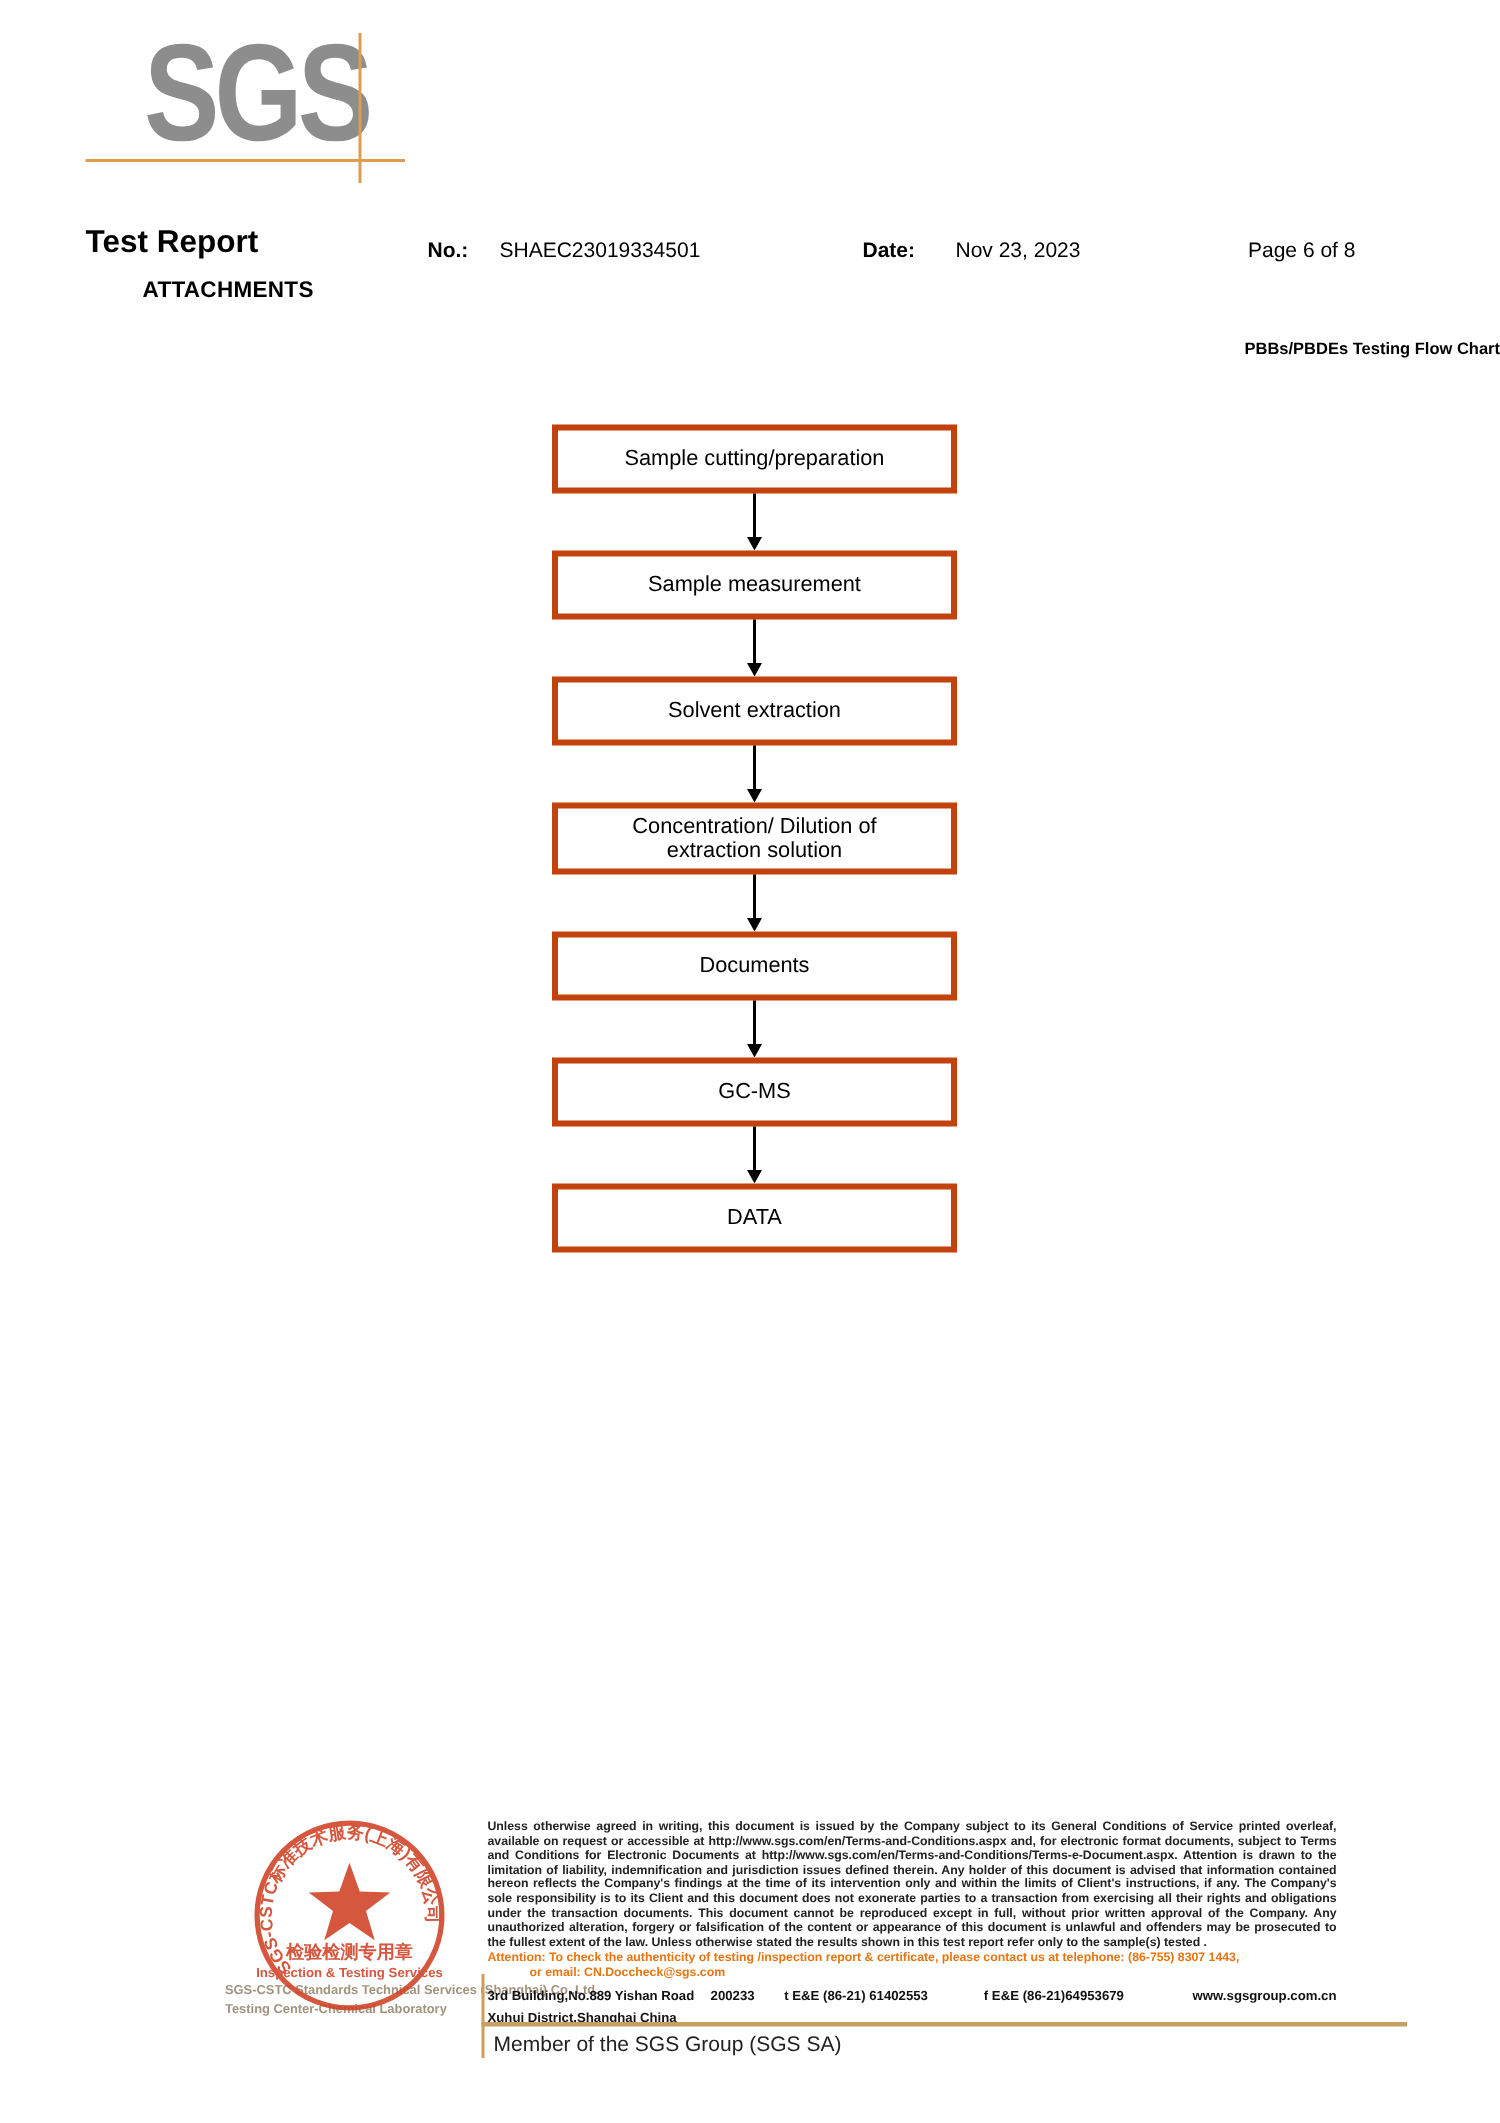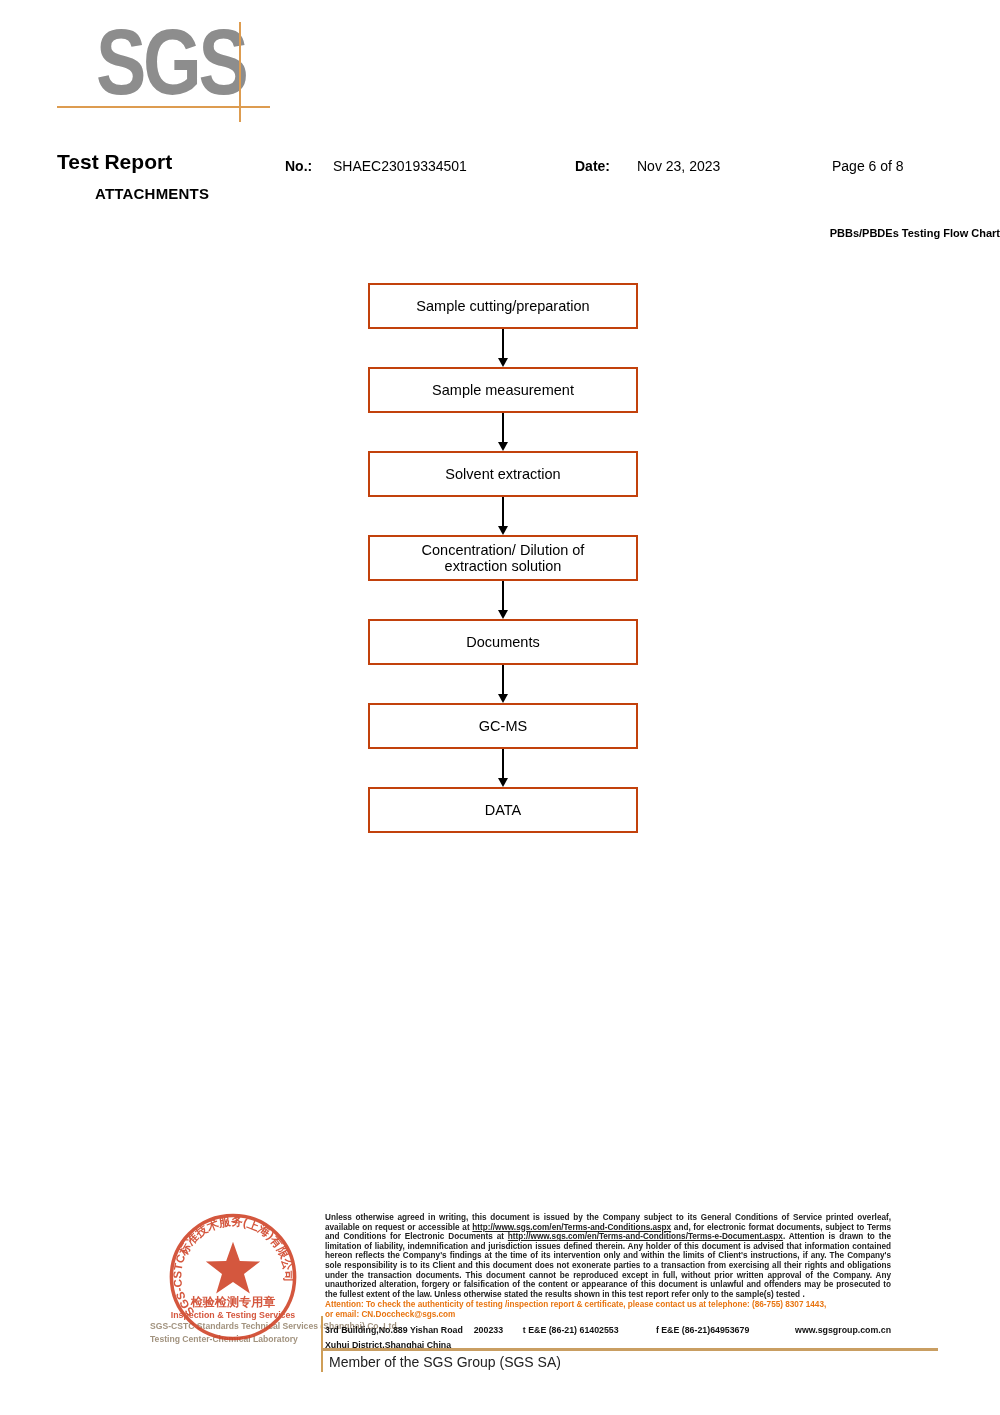--- a/index.html
+++ b/index.html
@@ -14,34 +14,34 @@
 
   
   .report-title{left:57px;top:150px;font-size:21px;font-weight:bold;text-align:center;}
   .hdr{top:158px;font-size:14px;}
   .hdr.b{font-weight:bold;}
   .attachments{left:95px;top:185px;font-size:15px;font-weight:bold;letter-spacing:0.2px;}
 
   
   .flow-title{left:0;right:0;top:227px;text-align:right;font-size:11px;font-weight:bold;}
   .flow-col{left:368px;top:283px;width:270px;display:flex;flex-direction:column;align-items:center;}
-  .flow-box{box-sizing:border-box;width:270px;min-height:46px;border:2px solid #c2410c;
+  .flow-box{box-sizing:border-box;width:270px;min-height:46px;border:4px solid #c2410c;
     display:flex;align-items:center;justify-content:center;text-align:center;
     font-size:14.5px;padding:4px 20px;background:#fff;}
   .flow-arrow{height:38px;display:flex;flex-direction:column;align-items:center;}
   .arrow-line{width:2px;flex:1;background:#000;}
   .arrow-head{width:0;height:0;border-left:5px solid transparent;border-right:5px solid transparent;border-top:9px solid #000;}
 
   
   .company-gray{left:150px;top:1320px;width:300px;font-size:8.6px;font-weight:bold;color:#a2937f;line-height:13px;}
   .stamp-wrap{left:167px;top:1211px;width:132px;height:132px;opacity:0.88;}
 
   .footer-right{left:325px;top:1213px;width:566px;}
   .disclaimer{font-size:8.2px;font-weight:bold;color:#222;line-height:9.6px;text-align:justify;}
-  .disclaimer .u{text-decoration:underline;}
+  .disclaimer .u{}
   .attention{font-size:8.2px;font-weight:bold;color:#e87511;line-height:9.6px;margin-top:1px;}
   .addr-table{margin-top:3px;}
   .addr-row{display:flex;font-size:8.8px;font-weight:bold;line-height:15px;color:#111;}
   .addr-row .c1{width:200px;}
   .addr-row .c2{width:66px;}
   .addr-row .c3{width:140px;}
   .addr-row .c4{width:128px;margin-left:29px;}
   .addr-row .c5{flex:1;margin-left:44px;}
   .foot-vline{left:321px;top:1316px;width:2px;height:56px;background:#cf9e57;}
   .foot-hline{left:321px;top:1348px;width:617px;height:2.5px;background:#c99e62;}
@@ -134,21 +134,21 @@
     </text>
     <polygon points="60,28 66.2,45.5 84.7,46 70,57.2 75.3,75 60,64.5 44.7,75 50,57.2 35.3,46 53.8,45.5" fill="#cf4024"></polygon>
     <text x="60" y="86" text-anchor="middle" font-size="11" font-weight="bold" fill="#cf4024">检验检测专用章</text>
     <text x="60" y="97" text-anchor="middle" font-size="8" font-weight="bold" fill="#cf4024">Inspection &amp; Testing Services</text>
   </svg>
 </div>
 
 <div class="abs footer-right">
   <div class="disclaimer"><span>Unless otherwise agreed in writing, this document is issued by the Company subject to its General Conditions of Service printed overleaf, available on request or accessible at </span><span class="u">http://www.sgs.com/en/Terms-and-Conditions.aspx</span><span> and, for electronic format documents, subject to Terms and Conditions for Electronic Documents at </span><span class="u">http://www.sgs.com/en/Terms-and-Conditions/Terms-e-Document.aspx</span><span>. Attention is drawn to the limitation of liability, indemnification and jurisdiction issues defined therein. Any holder of this document is advised that information contained hereon reflects the Company's findings at the time of its intervention only and within the limits of Client's instructions, if any. The Company's sole responsibility is to its Client and this document does not exonerate parties to a transaction from exercising all their rights and obligations under the transaction documents. This document cannot be reproduced except in full, without prior written approval of the Company. Any unauthorized alteration, forgery or falsification of the content or appearance of this document is unlawful and offenders may be prosecuted to the fullest extent of the law. Unless otherwise stated the results shown in this test report refer only to the sample(s) tested .</span></div>
   <div class="attention">Attention: To check the authenticity of testing /inspection report &amp; certificate, please contact us at telephone: (86-755) 8307 1443,</div>
-  <div class="attention" style="margin-top:0;">or email: CN.Doccheck@sgs.com</div>
+  <div class="attention" style="margin-top:0;margin-left:28px;">or email: CN.Doccheck@sgs.com</div>
 
   <div class="addr-table">
     <div class="addr-row">
       <span class="c1">3rd Building,No.889 Yishan Road Xuhui District,Shanghai China</span>
       <span class="c2">200233</span>
       <span class="c3">t E&amp;E (86-21) 61402553</span>
       <span class="c4">f E&amp;E (86-21)64953679</span>
       <span class="c5">www.sgsgroup.com.cn</span>
     </div>
   </div>

